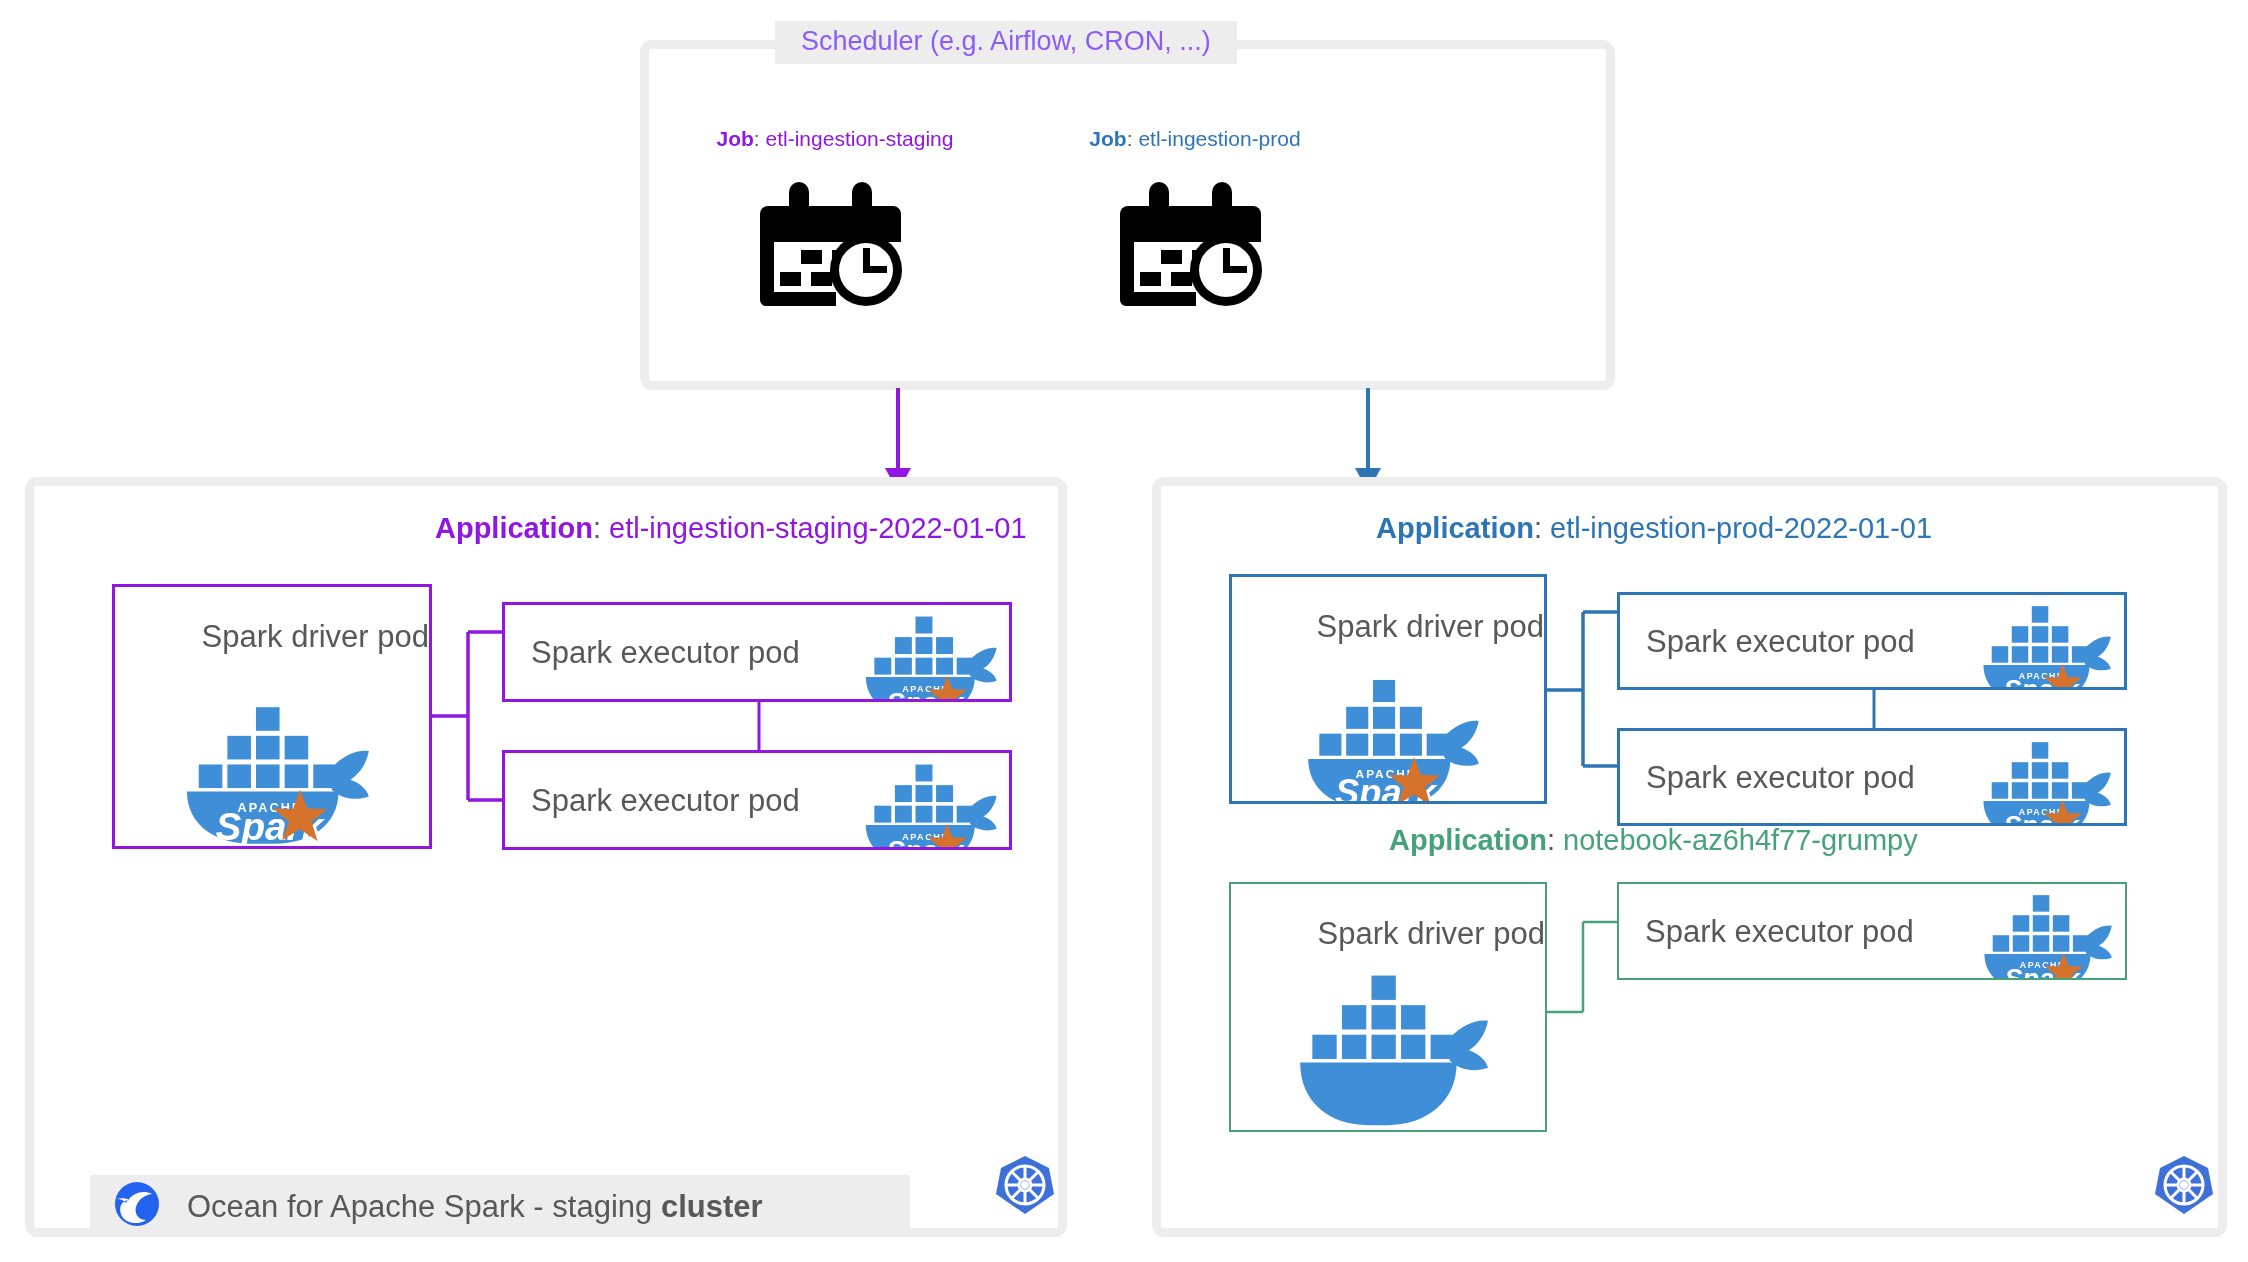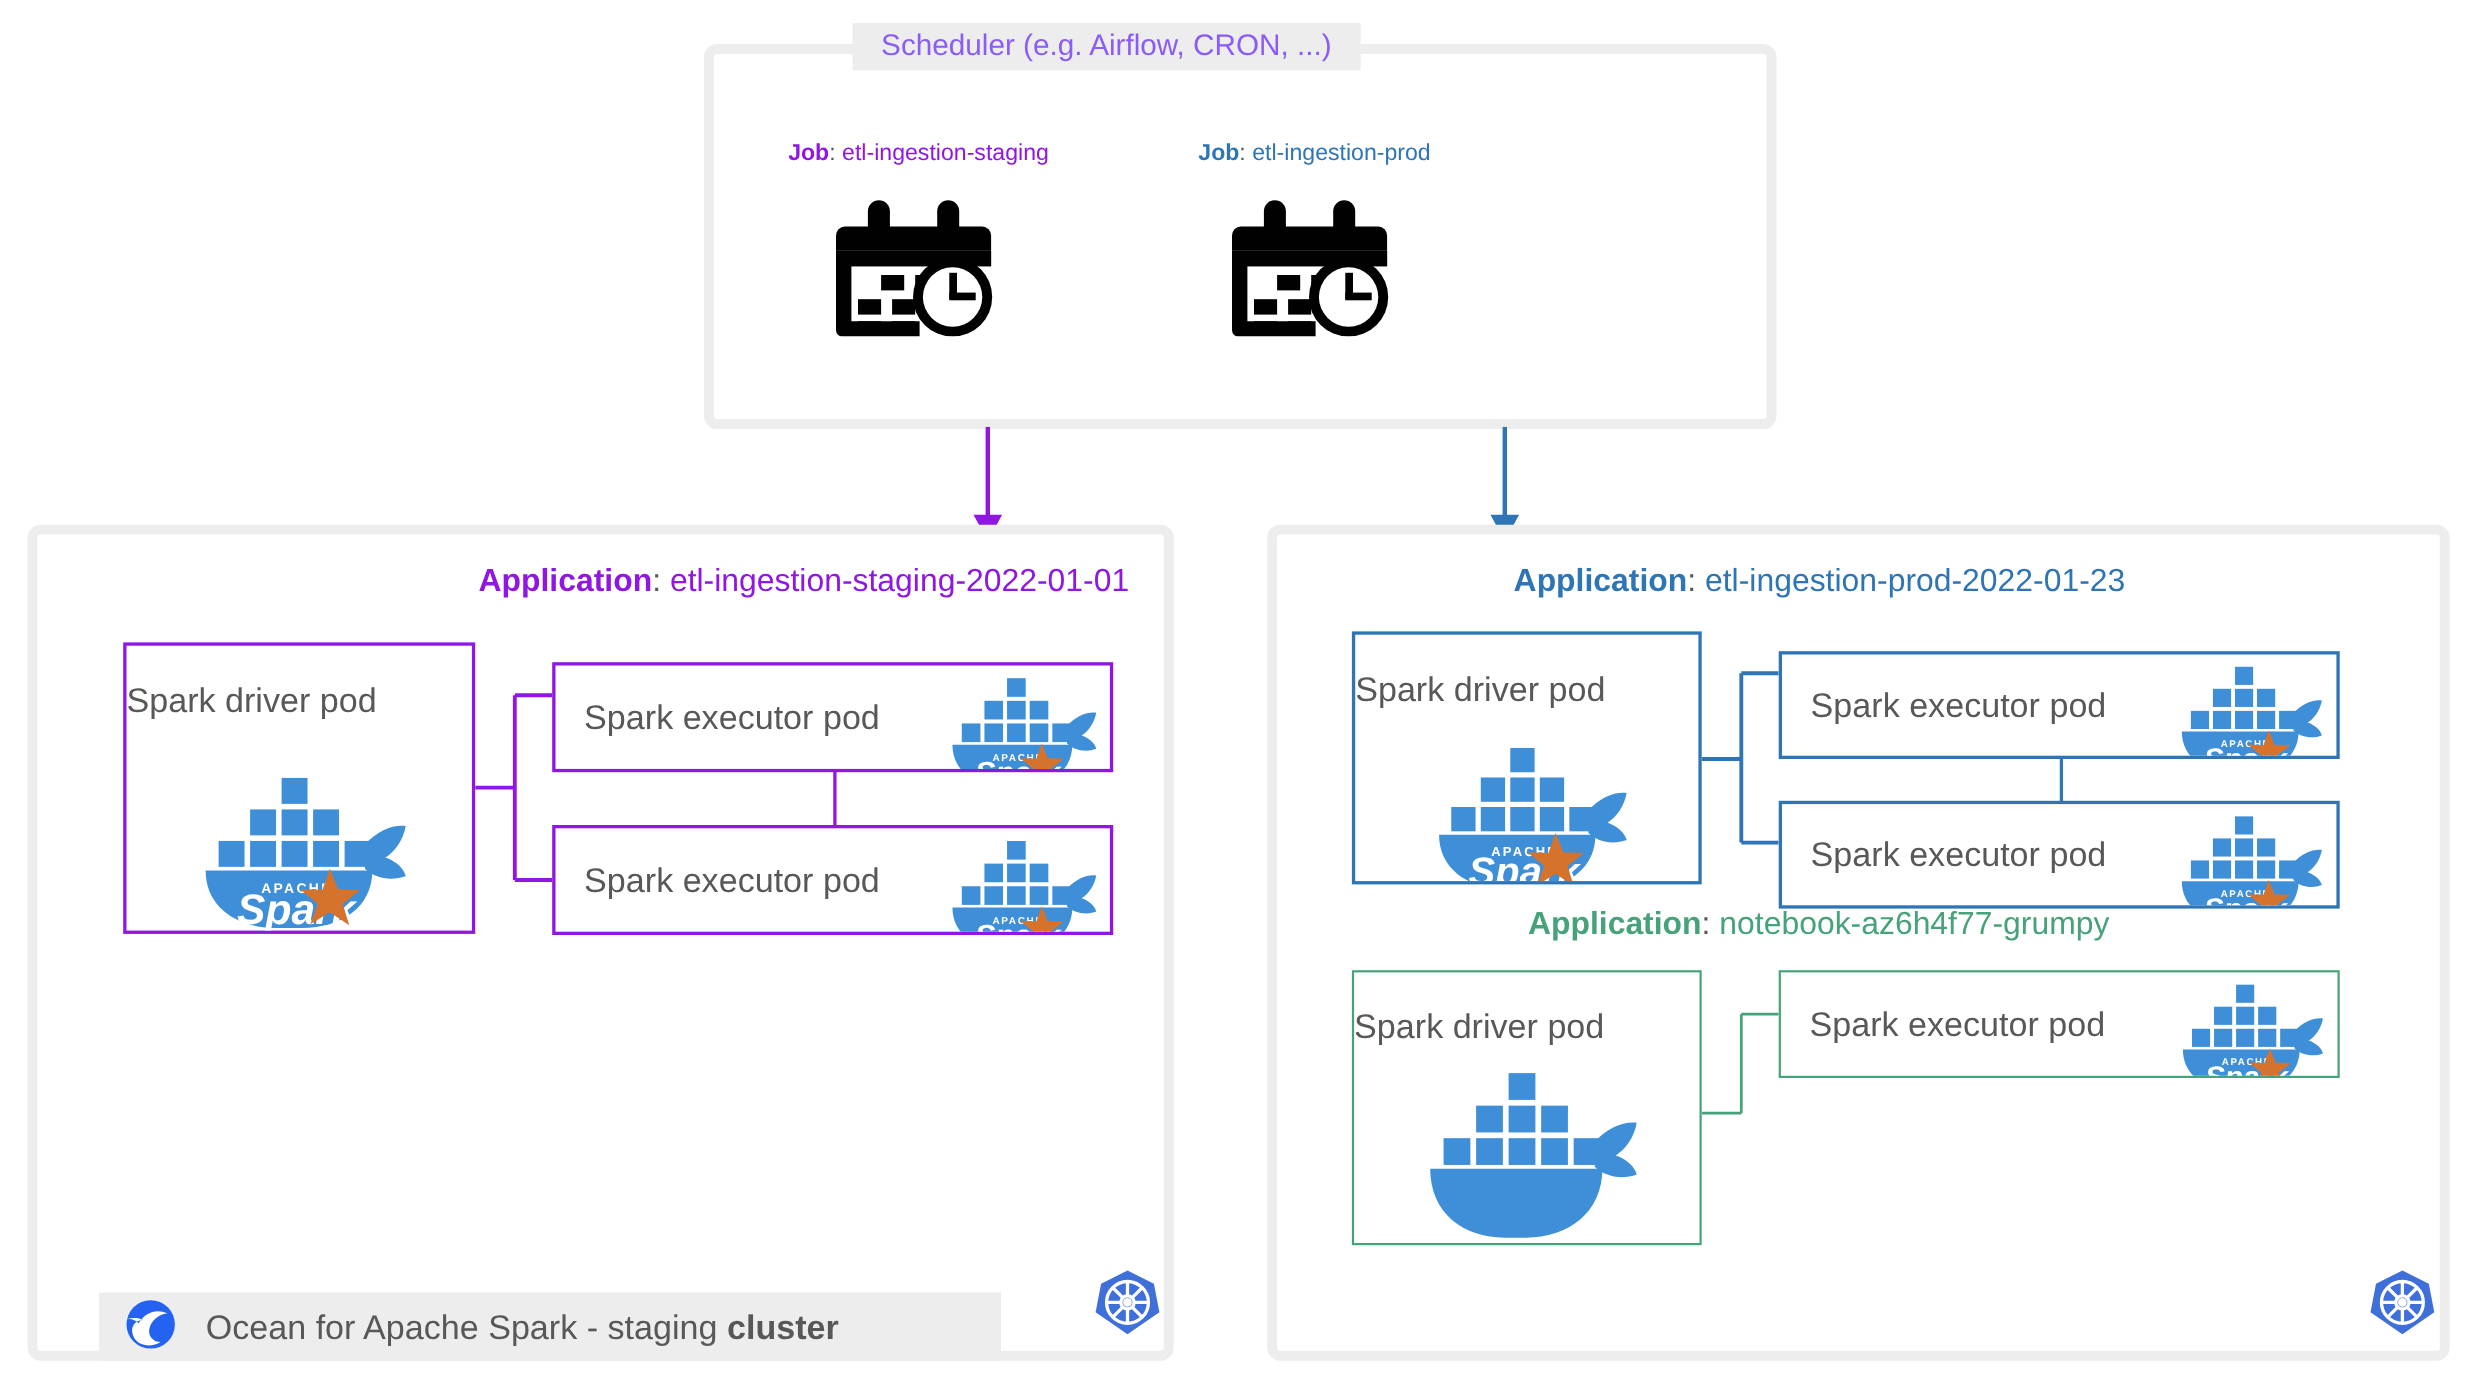--- a/index.html
+++ b/index.html
@@ -31,21 +31,21 @@
   .k8s-badge{position:absolute;bottom:8px;}
 
   
   .app{position:absolute;}
   .app-title{position:absolute;font-size:29px;white-space:nowrap;line-height:1;left:50%;
              transform:translateX(-50%);top:0;}
   .app-title b{font-weight:bold;}
 
   .pod{position:absolute;background:#fff;box-sizing:border-box;overflow:hidden;}
   .pod-label{position:absolute;font-size:31px;color:#585858;white-space:nowrap;line-height:1;}
-  .driver-label{left:0;right:0;text-align:left;top:34px;}
+  .driver-label{left:0;right:0;text-align:right;top:34px;}
   .exec-label{left:26px;top:50%;transform:translateY(-50%);}
 
   .logo-wrap{position:absolute;}
   .connector{position:absolute;overflow:visible;}
   .arrow{position:absolute;overflow:visible;}
 </style>
 </head>
 <body>
 
 <div class="group-box" id="scheduler"></div>
@@ -249,21 +249,21 @@
       </g>
       <circle cx="31" cy="31" r="4" fill="#fff"></circle>
     </svg>
   </span>
 </div>
 
 <div class="group-box" id="cluster-prod">
 
   <div class="app" style="left:0;top:28px;width:1057px;height:290px;">
     <div class="app-title" style="left:215px;transform:none;">
-      <b style="color:#2e75b6">Application</b><span style="color:#585858">: </span><span style="color:#2e75b6">etl-ingestion-prod-2022-01-23</span>
+      <b style="color:#2e75b6">Application</b><span style="color:#585858">: </span><span style="color:#2e75b6">etl-ingestion-prod-2022-01-01</span>
     </div>
 
     <div class="pod" style="left:68px;top:60px;width:318px;height:230px;border:3px solid #2e75b6;">
       <div class="pod-label driver-label">Spark driver pod</div>
       <span class="logo-wrap" style="left:50%;top:84px;transform:translateX(-50%);">
         <svg width="185" height="150" viewBox="0 0 230 190">
           <g fill="#3f8fd8">
             <rect x="96" y="24" width="28" height="28"></rect>
             <rect x="62" y="58" width="28" height="28"></rect>
               <rect x="96" y="58" width="28" height="28"></rect>

